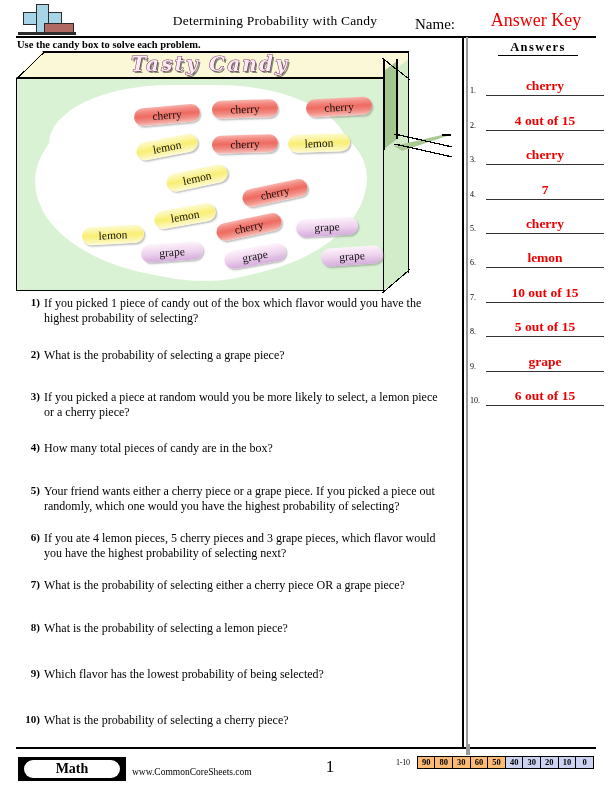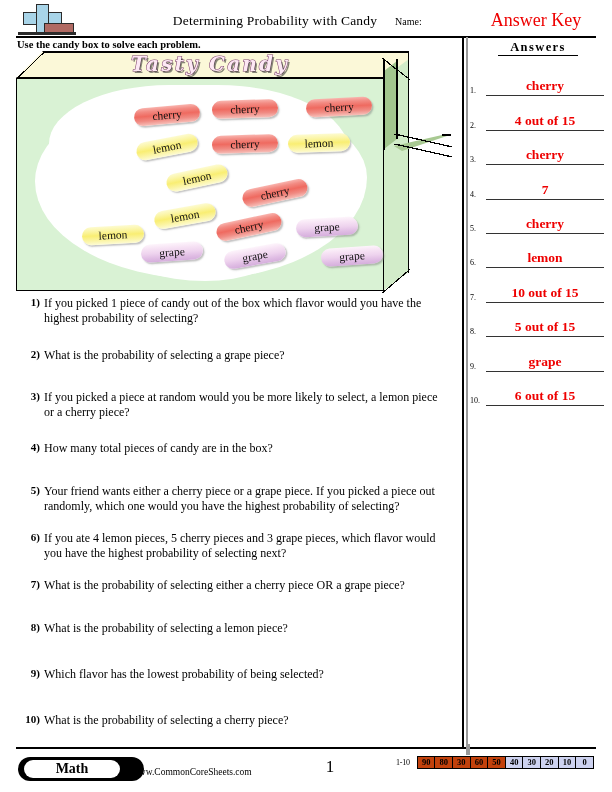--- a/index.html
+++ b/index.html
@@ -67,22 +67,22 @@
   #title {
     position: absolute;
     left: 140px; top: 13px;
     width: 270px;
     text-align: center;
     font-size: 13.5px;
     letter-spacing: .2px;
   }
   #name-label {
     position: absolute;
-    left: 395px; top: 16px;
-    font-size: 10px;
+    left: 415px; top: 16px;
+    font-size: 15px;
   }
   #answer-key {
     position: absolute;
     left: 466px; top: 10px;
     width: 140px;
     text-align: center;
     font-size: 18px;
     font-weight: normal;
     color: #ee0000;
     font-family: "Liberation Serif", serif;
@@ -379,22 +379,21 @@
     position: absolute;
     left: 16px; top: 747px;
     width: 580px; height: 1.6px;
     background: #000;
   }
   #math-badge {
     position: absolute;
     left: 18px; top: 757px;
     width: 108px; height: 24px;
     background: #000000;
-    border-radius: 12px;
-    padding-left: 18px;
+    border-radius: 0;
   }
   #math-oval {
     position: absolute;
     left: 6px; top: 3px;
     width: 96px; height: 18px;
     background: #ffffff;
     border-radius: 9px;
     text-align: center;
     line-height: 18px;
     font-size: 14px;
@@ -435,21 +434,21 @@
     width: 18.6px;
     height: 13px;
     border: 1px solid #000;
     margin-left: -1px;
     box-sizing: border-box;
     font-size: 8.5px;
     font-weight: bold;
     font-family: "Liberation Serif", serif;
     text-align: center;
     line-height: 11px;
-    background: #c2410c;
+    background: #fdba74;
   }
   .grade-box.hl { background: #cdd2f0; }
   #grade-pointer {
     position: absolute;
     left: 466px; top: 744px;
     width: 4px; height: 11px;
     background: #9a9a9a;
   }
 </style>
 </head>

